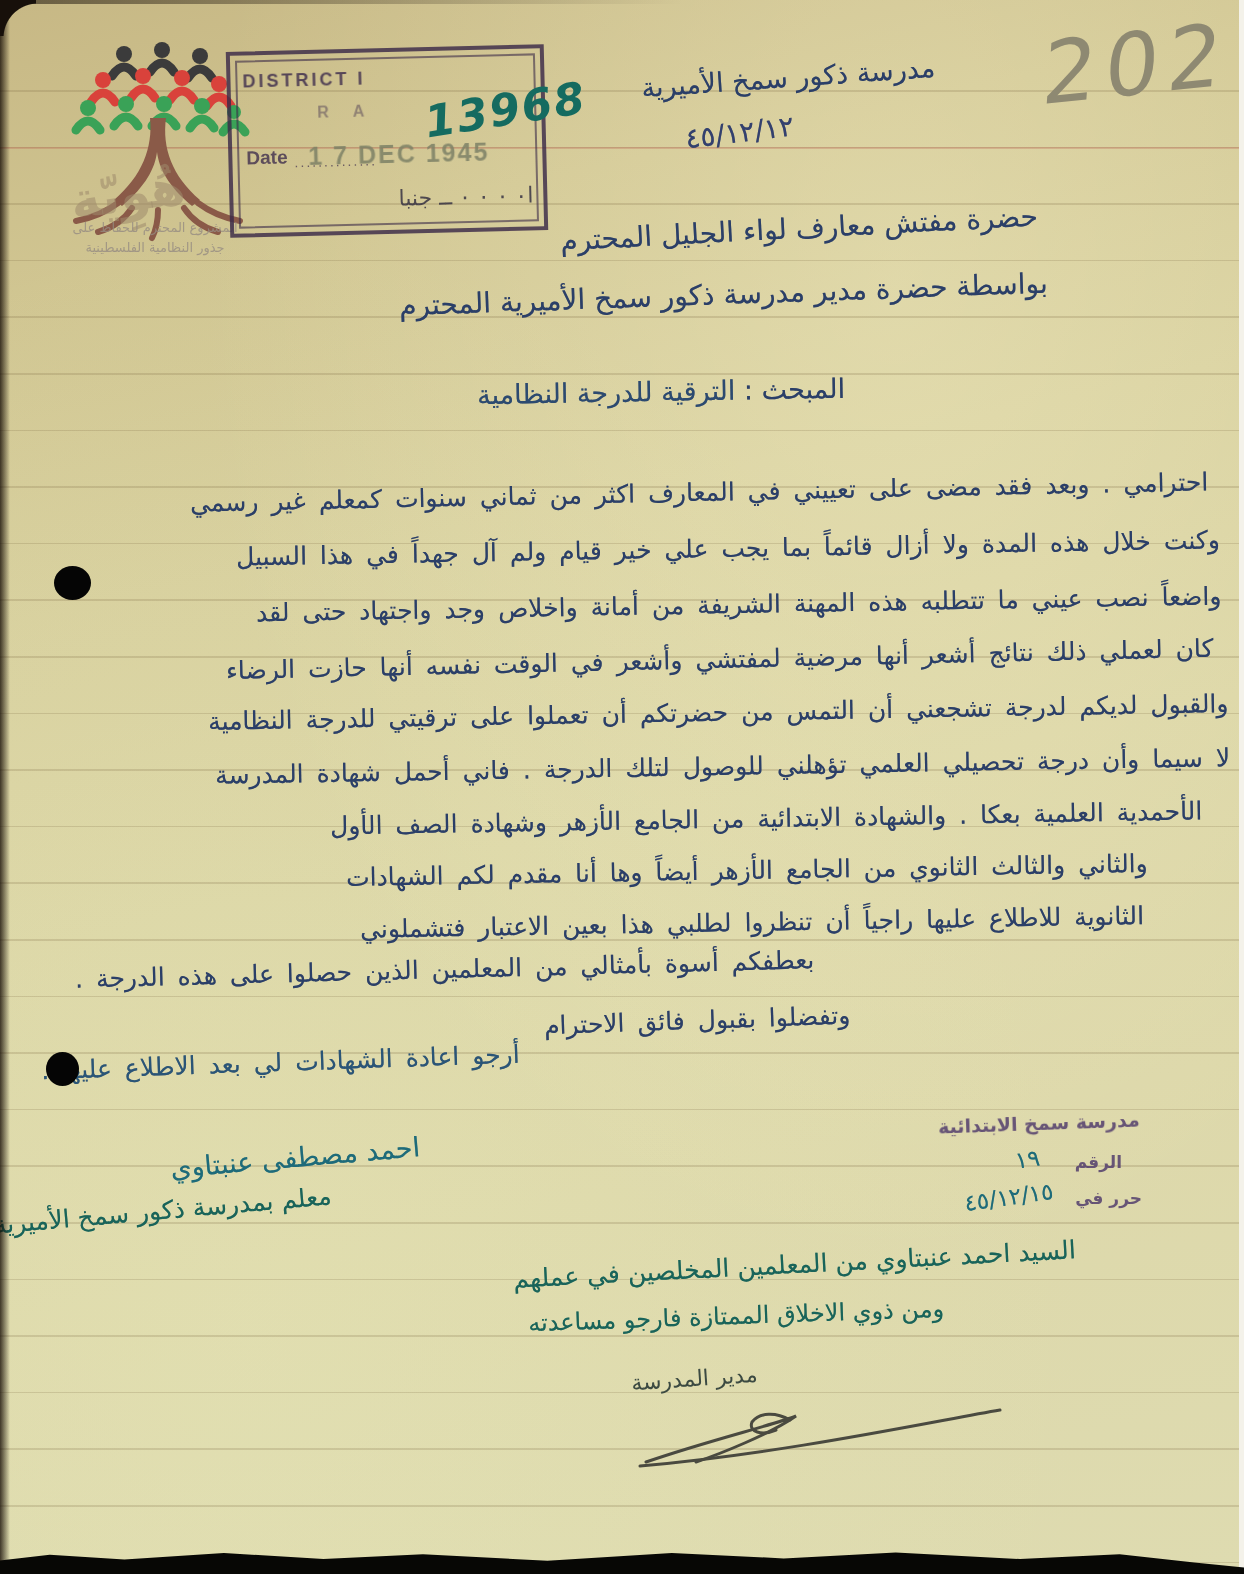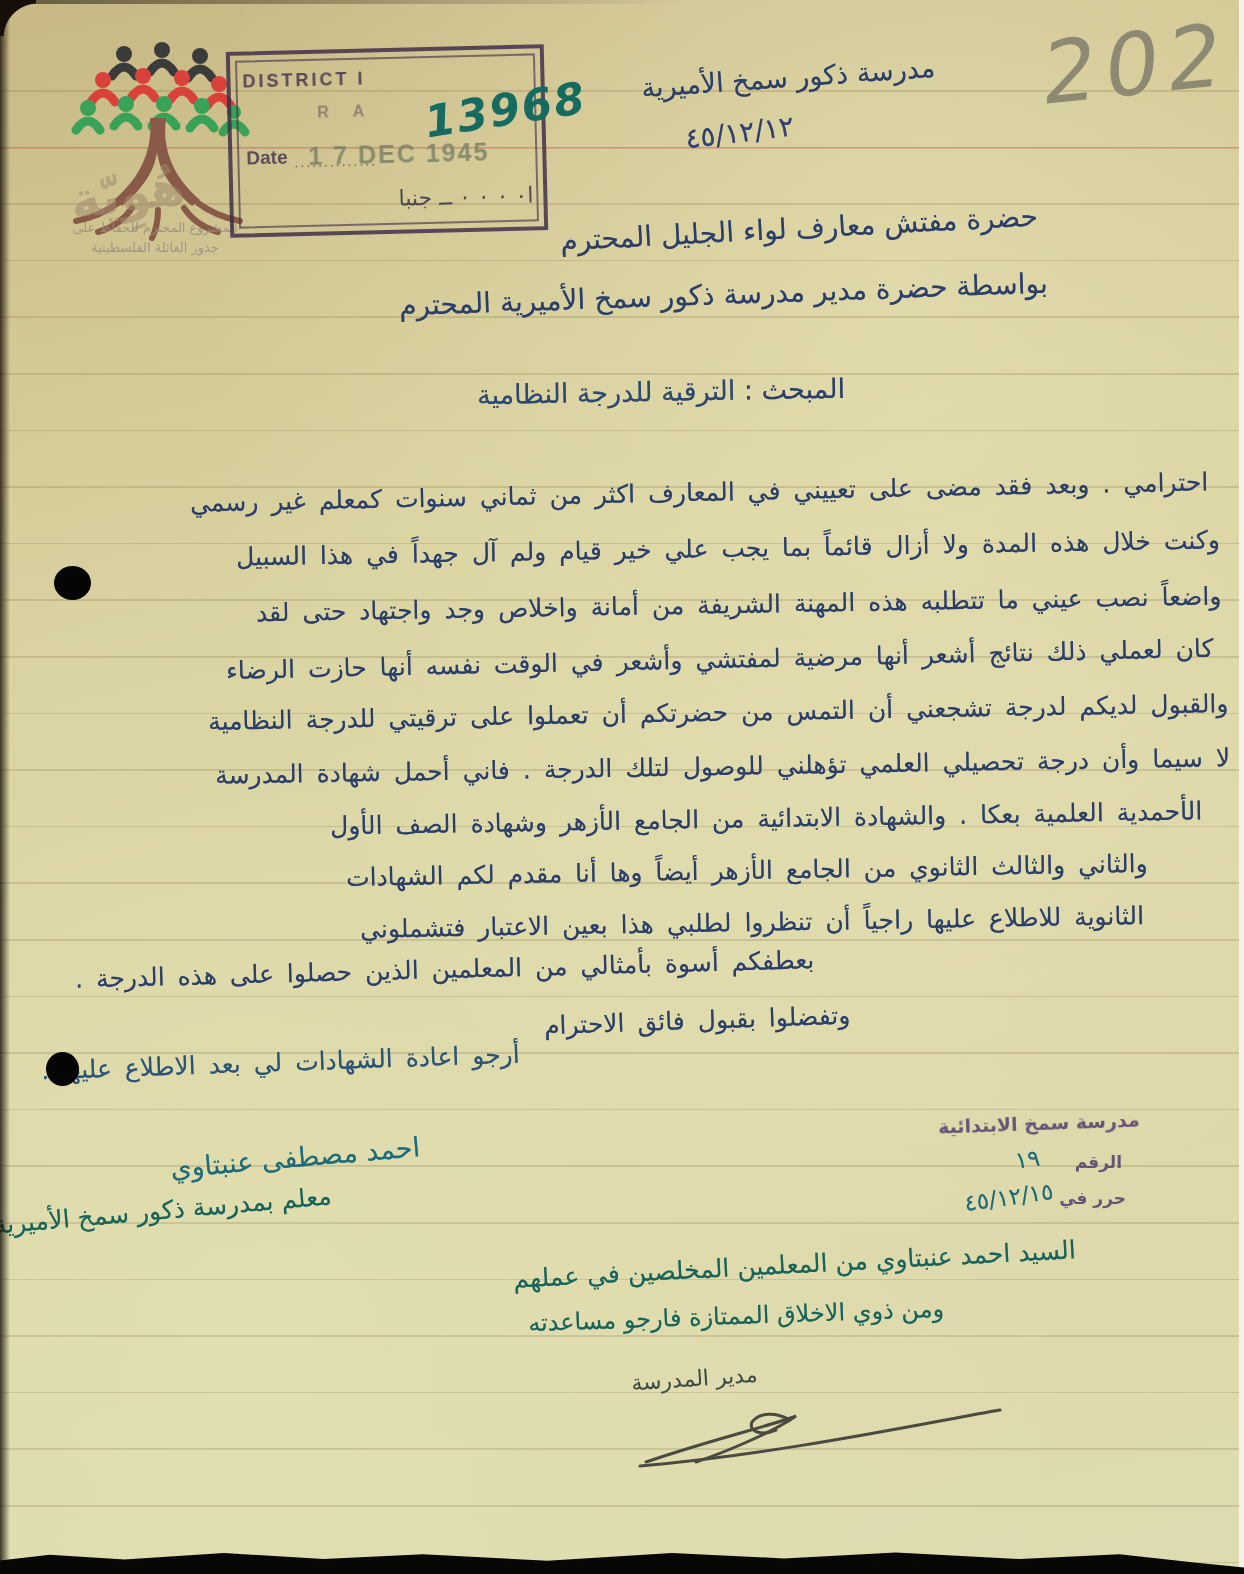--- a/index.html
+++ b/index.html
@@ -102,21 +102,21 @@
         <path d="M74 168 C66 180 54 188 40 192"></path>
         <path d="M100 170 C100 182 98 190 94 198"></path>
         <path d="M126 168 C134 180 146 188 160 192"></path>
         <path d="M140 163 C152 172 166 178 182 181"></path>
       </g>
     </g>
   </svg>
   <div class="wordmark">هُوِيّة</div>
   <div class="tagline">
     <span>المشروع المحترم للحفاظ على</span><br>
-    <span>جذور العائلة الفلسطينية</span>
+    <span>جذور النظامية الفلسطينية</span>
   </div>
 
   <div class="stamp">
     <div class="outer"></div>
     <div class="inner"></div>
     <div class="l1">DISTRICT I</div>
     <div class="l2">R A</div>
     <div class="dl">Date</div>
     <div class="dots">..............</div>
     <div class="dv">1 7 DEC 1945</div>
@@ -149,21 +149,21 @@
   <div class="ar ink body-line" style="right:430px;top:955px;transform:rotate(-1.5deg);">بعطفكم أسوة بأمثالي من المعلمين الذين حصلوا على هذه الدرجة .</div>
   <div class="ar ink body-line" style="right:394px;top:1006px;transform:rotate(-2deg);">وتفضلوا بقبول فائق الاحترام</div>
   <div class="ar ink body-line" style="right:724px;top:1048px;transform:rotate(-2deg);color:#2a5577;">أرجو اعادة الشهادات لي بعد الاطلاع عليها .</div>
 
   <div class="ar teal" style="right:824px;top:1142px;font-size:27px;transform:rotate(-5deg);">احمد مصطفى عنبتاوي</div>
   <div class="ar green-ink" style="right:912px;top:1196px;font-size:25px;transform:rotate(-5deg);">معلم بمدرسة ذكور سمخ الأميرية</div>
 
   <div class="ar purple-stamp" style="right:104px;top:1112px;font-size:19px;transform:rotate(-2deg);">مدرسة سمخ الابتدائية</div>
   <div class="ar purple-stamp" style="right:122px;top:1152px;font-size:17px;">الرقم</div>
   <div class="ar teal" style="right:204px;top:1146px;font-size:23px;transform:rotate(-8deg);">١٩</div>
-  <div class="ar purple-stamp" style="right:118px;top:1188px;font-size:17px;">حرر في</div>
+  <div class="ar purple-stamp" style="right:102px;top:1188px;font-size:17px;">حرر في</div>
   <div class="ar teal" style="right:190px;top:1184px;font-size:23px;transform:rotate(-8deg);">٤٥/١٢/١٥</div>
 
   <div class="ar green-ink" style="right:168px;top:1250px;font-size:25px;transform:rotate(-3deg);">السيد احمد عنبتاوي من المعلمين المخلصين في عملهم</div>
   <div class="ar green-ink" style="right:300px;top:1302px;font-size:24px;transform:rotate(-2deg);">ومن ذوي الاخلاق الممتازة فارجو مساعدته</div>
   <div class="ar" style="right:486px;top:1366px;font-size:22px;color:#3c4a42;transform:rotate(-4deg);">مدير المدرسة</div>
 
   <svg class="flourish" width="420" height="80" viewBox="0 0 420 80">
     <g fill="none" stroke="#4a4a40" stroke-width="3" stroke-linecap="round">
       <path d="M400 18 C330 30 180 62 40 74"></path>
       <path d="M46 70 C110 48 170 34 196 24 C170 42 120 62 96 70"></path>

